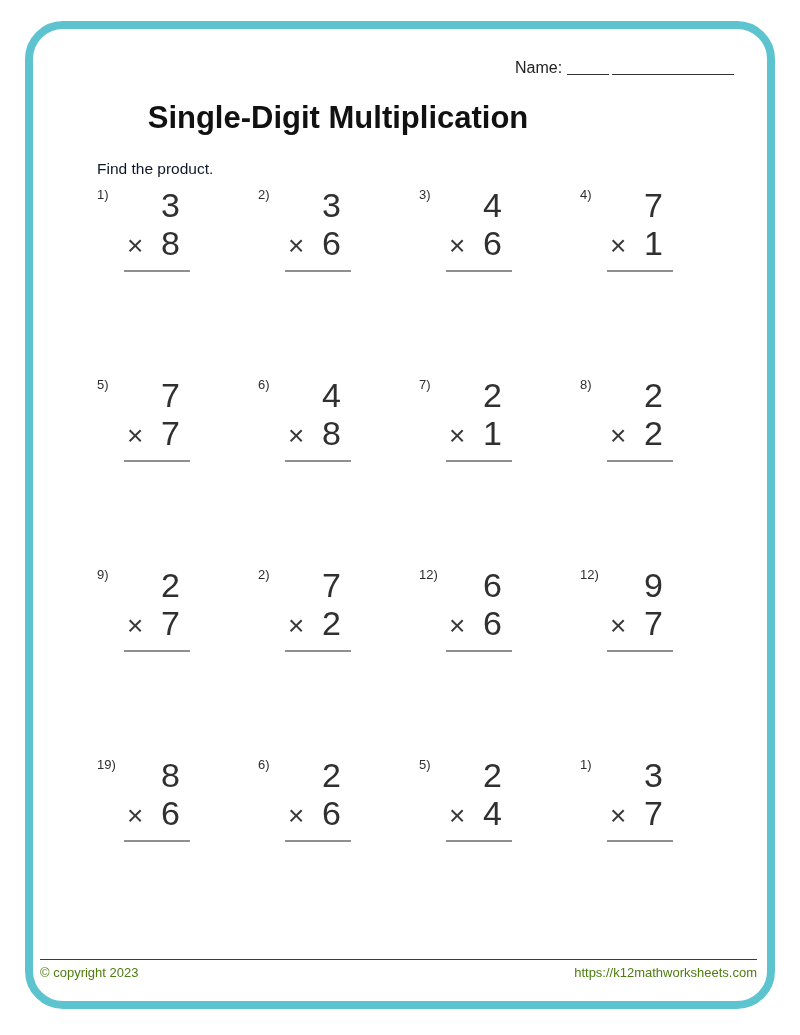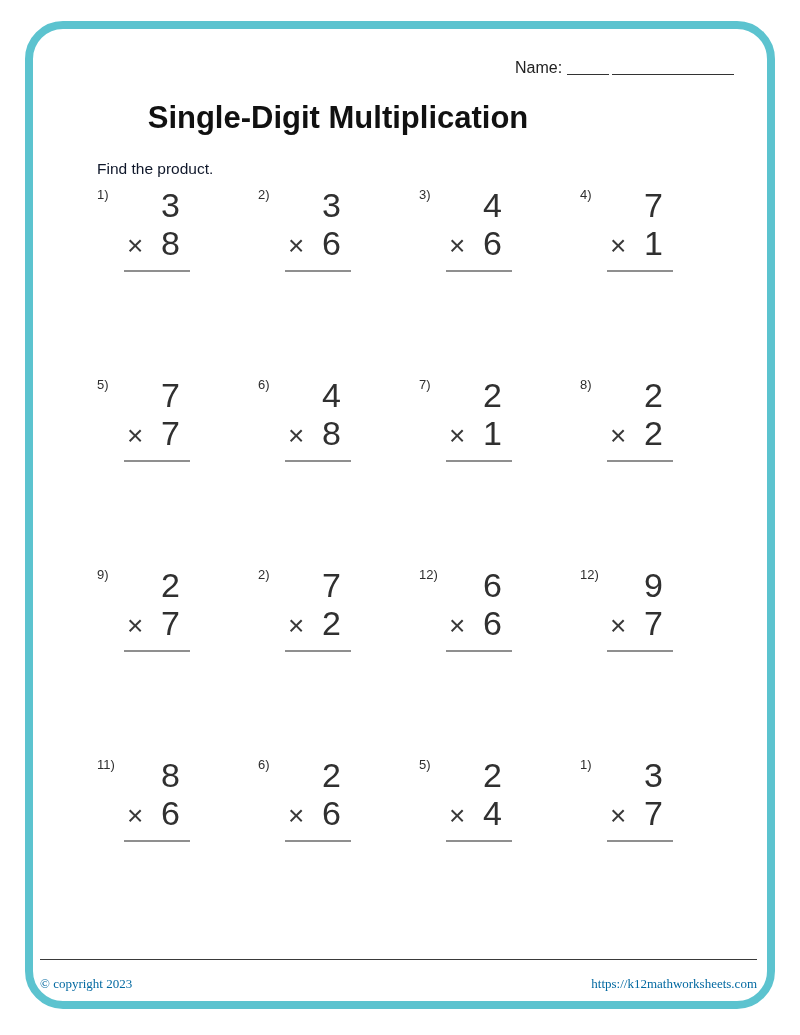--- a/index.html
+++ b/index.html
@@ -117,23 +117,22 @@
     width: 717px;
   }
   .fdivider {
     border-top: 1.5px solid #3a3a3a;
   }
   .ftext {
     display: flex;
     justify-content: space-between;
     align-items: baseline;
     font-size: 13px;
-    color: #0369a1;
-    margin-top: 16px;
-    font-family: Liberation Serif, serif;
+    color: #4d7c0f;
+    margin-top: 5px;
   }
 </style>
 </head>
 <body>
 
 <div class="sheet-border" style="border-color: rgb(92, 195, 207);"></div>
 
 <div class="name-row">
   <span>Name:</span>
   <span class="nline nshort"></span>
@@ -271,21 +270,21 @@
       <div class="work">
         <div class="ptop">9</div>
         <div class="pbot">
           <span class="pop">×</span>
           <span class="pdigit">7</span>
         </div>
         <div class="prule" style="border-top-color: rgb(143, 143, 143);"></div>
       </div>
     </div>
     <div class="problem">
-      <span class="pnum">11)</span>
+      <span class="pnum">19)</span>
       <div class="work">
         <div class="ptop">8</div>
         <div class="pbot">
           <span class="pop">×</span>
           <span class="pdigit">6</span>
         </div>
         <div class="prule" style="border-top-color: rgb(143, 143, 143);"></div>
       </div>
     </div>
     <div class="problem">

